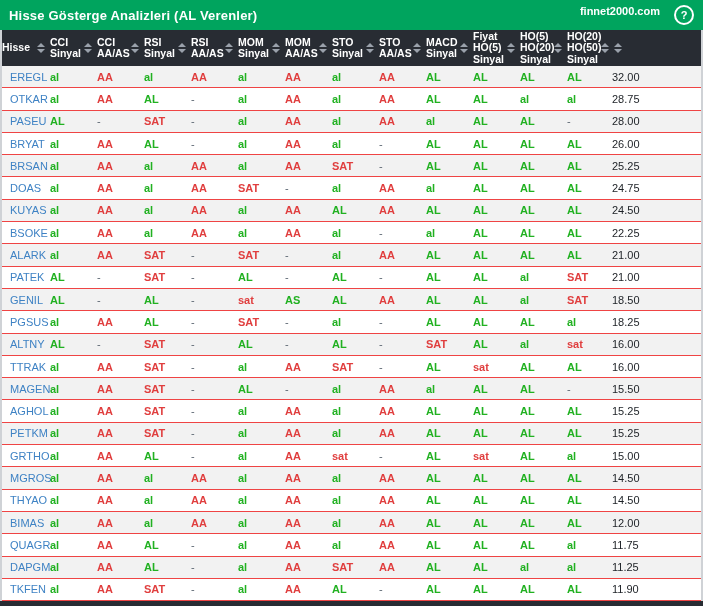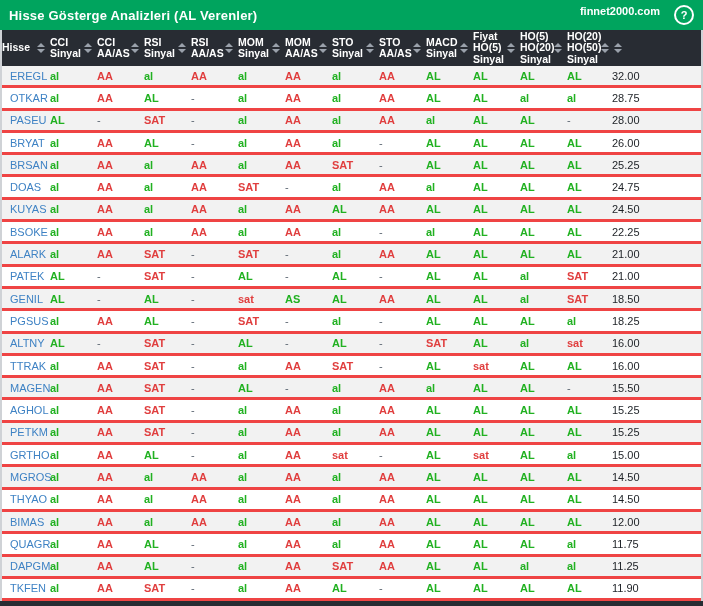--- a/index.html
+++ b/index.html
@@ -38,21 +38,21 @@
   }
   .th-hisse{padding-left:0;}
   .th-toplam .th-label{flex:1;text-align:right;padding-right:2px;}
   .sort{display:inline-flex;flex-direction:column;gap:2px;flex:none;cursor:pointer;}
   .sort::before{content:"";width:0;height:0;border-left:4px solid transparent;border-right:4px solid transparent;border-bottom:4px solid #9aa1ab;}
   .sort::after{content:"";width:0;height:0;border-left:4px solid transparent;border-right:4px solid transparent;border-top:4px solid #9aa1ab;}
   
   .tbody{flex:1;display:flex;flex-direction:column;min-height:0;background:#fff;}
   .row{
     flex:1;display:grid;grid-template-columns:46px repeat(12,47px) 1fr;
-    align-items:center;border-bottom:3px solid #ef4444;box-sizing:border-box;background:#fff;
+    align-items:center;border-bottom:1px solid #ef4444;box-sizing:border-box;background:#fff;
   }
   .row.stripe{background:#f2f2f2;}
   .ticker{padding-left:8px;color:#3e82c4;font-size:11px;cursor:pointer;}
   .sig{font-size:11px;font-weight:bold;padding-left:2px;}
   .sig-green{color:#21b121;}
   .sig-red{color:#e03e3e;}
   .sig-dash{color:#5b6570;font-weight:normal;}
   .score{padding-right:2px;font-size:11px;color:#1c2025;}
   
   .bottombar{flex:none;height:5px;background:#282c33;}

